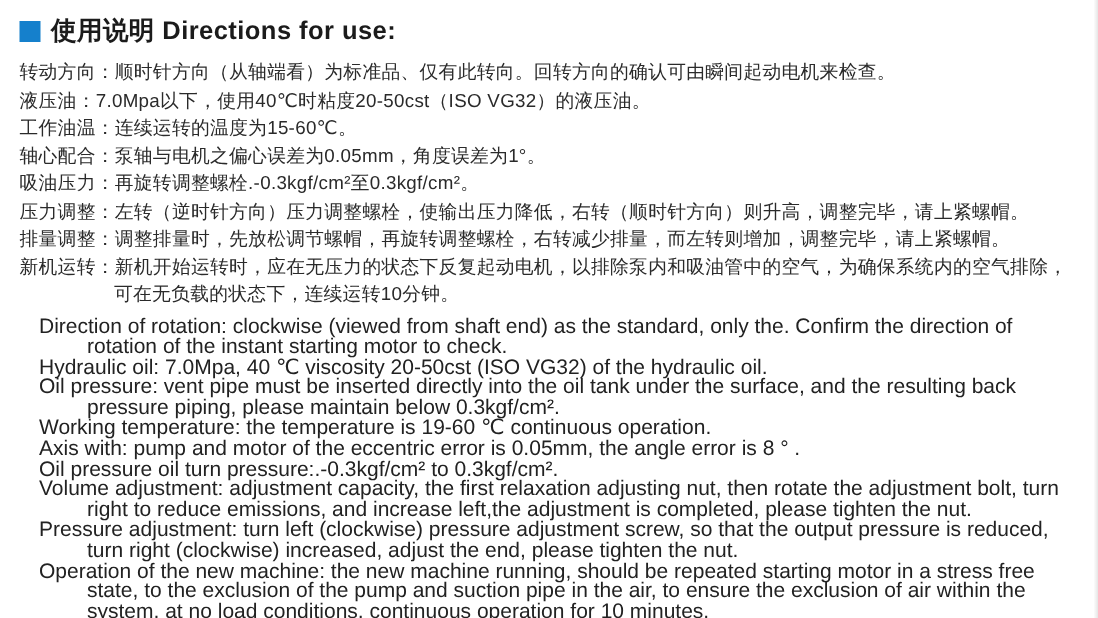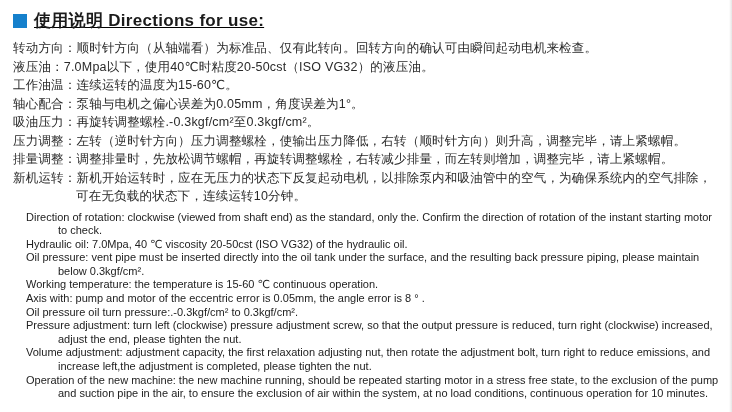--- a/index.html
+++ b/index.html
@@ -20,21 +20,20 @@
     position: absolute;
     top: 0; right: 0;
     width: 3px; height: 100%;
     background: linear-gradient(to right, rgba(0,0,0,0), rgba(0,0,0,0.10));
   }
   .doc-header {
     display: flex;
     align-items: center;
     gap: 7px;
     margin-bottom: 7px;
-    text-decoration: underline;
   }
   .bullet-square {
     width: 14px;
     height: 14px;
     background: #1580cc;
     flex: 0 0 auto;
   }
   .doc-title {
     font-size: 17px;
     font-weight: bold;
@@ -48,21 +47,21 @@
     color: #2a2a2a;
     line-height: 18.5px;
     padding-left: 63px;
     text-indent: -63px;
     letter-spacing: 0.2px;
   }
   .en-section {
     margin-top: 5px;
   }
   .en-section p {
-    font-size: 11px;
+    font-size: 14px;
     font-weight: normal;
     color: #222222;
     line-height: 13.6px;
     padding-left: 45px;
     text-indent: -32px;
   }
 </style>
 </head>
 <body>
 
@@ -81,22 +80,22 @@
     <p>吸油压力：再旋转调整螺栓.-0.3kgf/cm²至0.3kgf/cm²。</p>
     <p>压力调整：左转（逆时针方向）压力调整螺栓，使输出压力降低，右转（顺时针方向）则升高，调整完毕，请上紧螺帽。</p>
     <p>排量调整：调整排量时，先放松调节螺帽，再旋转调整螺栓，右转减少排量，而左转则增加，调整完毕，请上紧螺帽。</p>
     <p>新机运转：新机开始运转时，应在无压力的状态下反复起动电机，以排除泵内和吸油管中的空气，为确保系统内的空气排除，可在无负载的状态下，连续运转10分钟。</p>
   </div>
 
   <div class="en-section">
     <p>Direction of rotation: clockwise (viewed from shaft end) as the standard, only the. Confirm the direction of rotation of  the instant starting motor to check.</p>
     <p>Hydraulic oil: 7.0Mpa, 40 ℃ viscosity 20-50cst (ISO VG32) of the hydraulic oil.</p>
     <p>Oil pressure: vent pipe must be inserted directly into the oil tank under the surface, and the resulting back pressure piping, please maintain below 0.3kgf/cm².</p>
-    <p>Working temperature: the temperature is 15-60 ℃ continuous operation.</p>
+    <p>Working temperature: the temperature is 19-60 ℃ continuous operation.</p>
     <p>Axis with: pump and motor of the eccentric error is 0.05mm, the angle error is 8 ° .</p>
     <p>Oil pressure oil turn pressure:.-0.3kgf/cm² to 0.3kgf/cm².</p>
+    <p>Volume adjustment: adjustment capacity, the first relaxation adjusting nut, then rotate the adjustment bolt, turn right to reduce emissions, and increase left,the adjustment is completed, please tighten the nut.</p>
     <p>Pressure adjustment: turn left (clockwise) pressure adjustment screw, so that the output pressure is reduced, turn right (clockwise) increased, adjust the end, please tighten the nut.</p>
-    <p>Volume adjustment: adjustment capacity, the first relaxation adjusting nut, then rotate the adjustment bolt, turn right to reduce emissions, and increase left,the adjustment is completed, please tighten the nut.</p>
     <p>Operation of the new machine:  the new machine running, should be repeated starting motor in a stress free  state,  to the exclusion  of the pump and  suction pipe in the air, to ensure the exclusion of air within the system, at no load conditions, continuous operation for 10 minutes.</p>
   </div>
 
   <div class="page-edge-shadow"></div>
 </div>
 
 </body></html>

